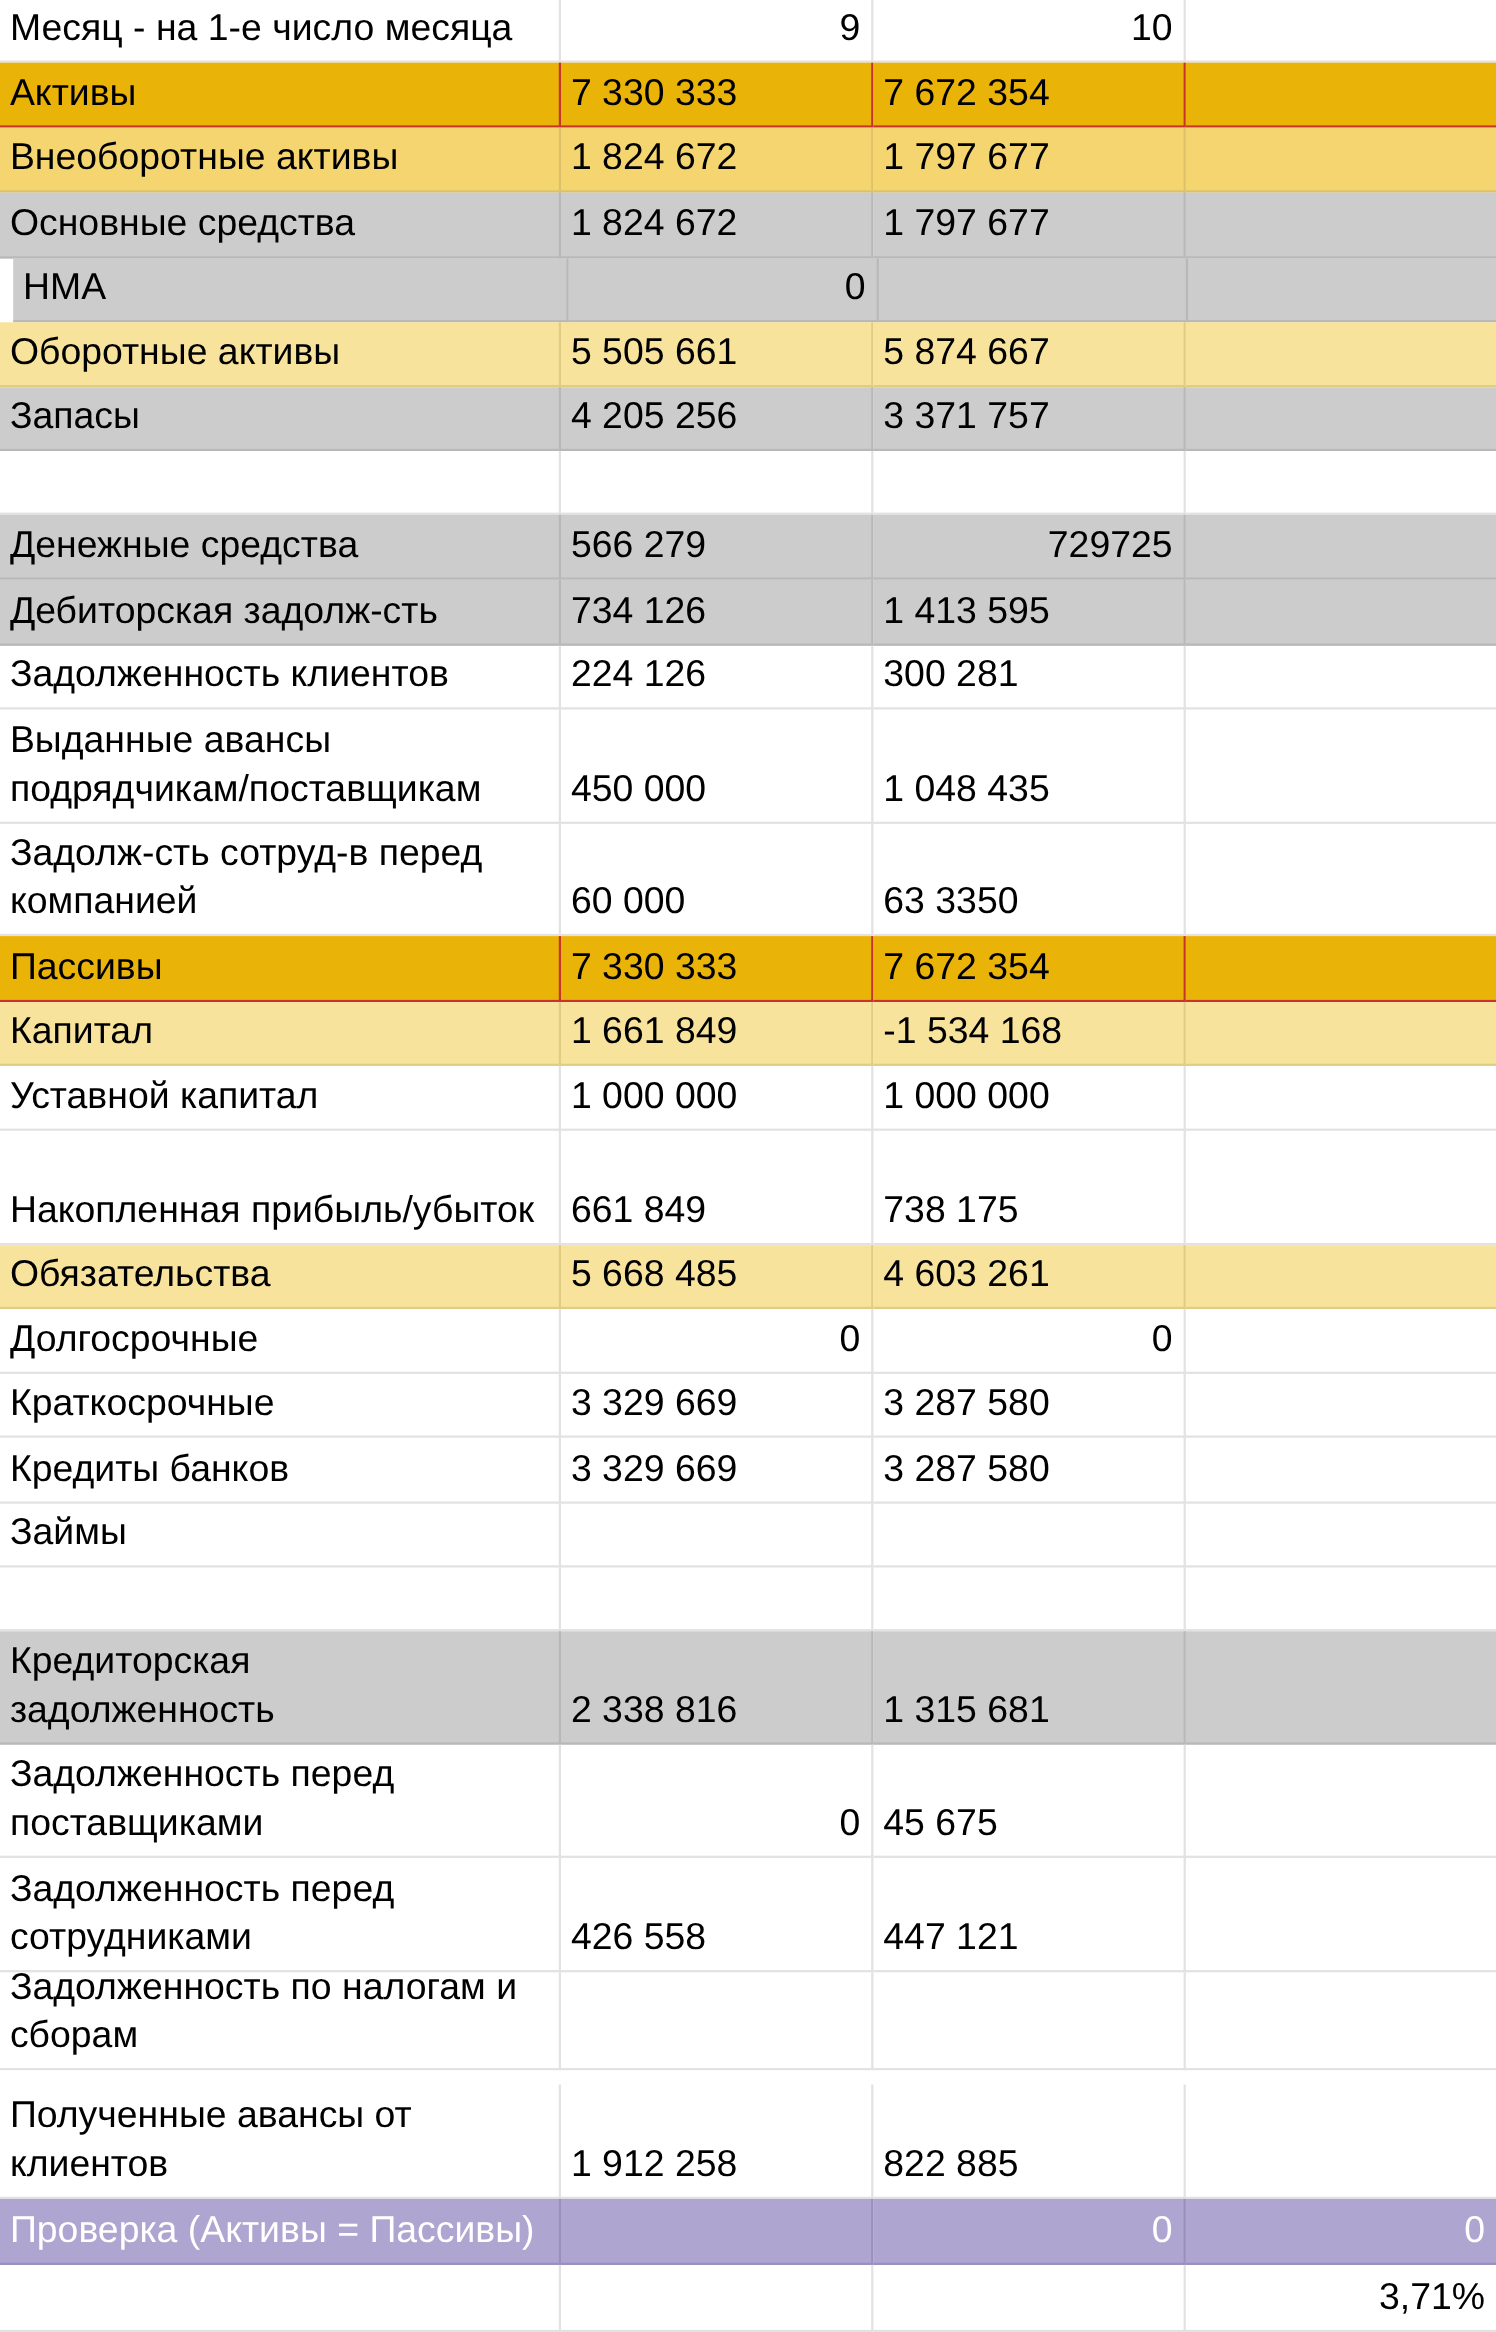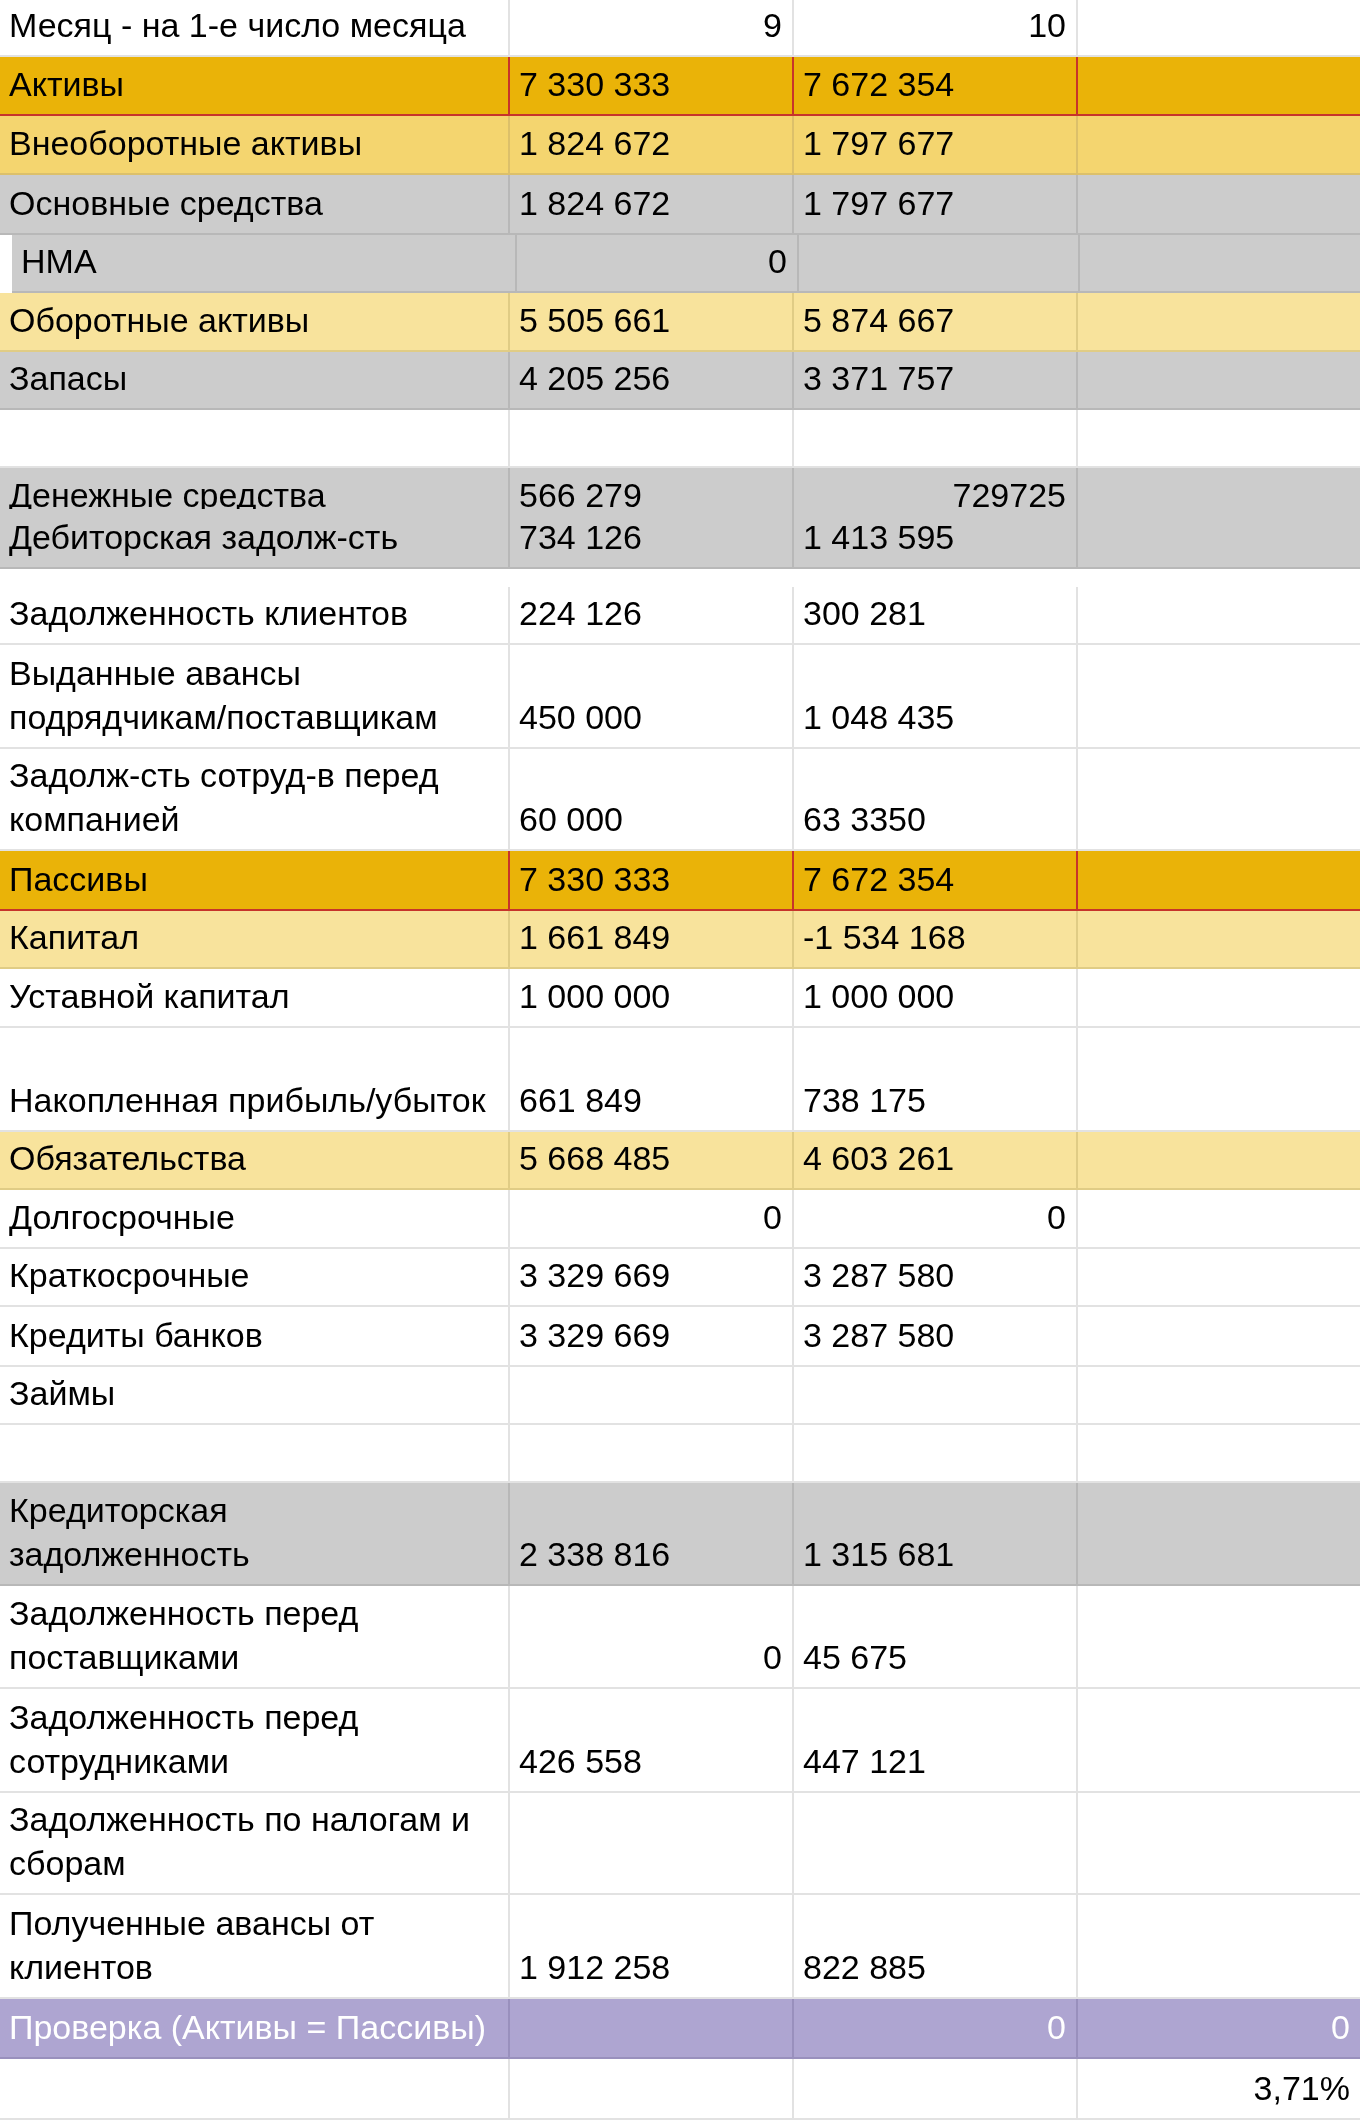--- a/index.html
+++ b/index.html
@@ -156,21 +156,21 @@
         <span class="cell-text">566 279</span>
       </div>
     <div class="cell c2 right">
         <span class="cell-text">729725</span>
       </div>
     <div class="cell c3">
         <span class="cell-text"></span>
       </div>
   </div>
 
-  <div class="row gray" style="top:509px;height:60px;">
+  <div class="row gray" style="top:527px;height:60px;">
     <div class="cell c0">
         <span class="cell-text">Дебиторская задолж-сть</span>
       </div>
     <div class="cell c1">
         <span class="cell-text">734 126</span>
       </div>
     <div class="cell c2">
         <span class="cell-text">1 413 595</span>
       </div>
     <div class="cell c3">
@@ -411,21 +411,21 @@
         <span class="cell-text">426 558</span>
       </div>
     <div class="cell c2">
         <span class="cell-text">447 121</span>
       </div>
     <div class="cell c3">
         <span class="cell-text"></span>
       </div>
   </div>
 
-  <div class="row" style="top:1793px;height:102px;">
+  <div class="row" style="top:1793px;height:89px;">
     <div class="cell c0 wrap">
         <span class="cell-text">Задолженность по налогам и сборам</span>
       </div>
     <div class="cell c1">
         <span class="cell-text"></span>
       </div>
     <div class="cell c2">
         <span class="cell-text"></span>
       </div>
     <div class="cell c3">

